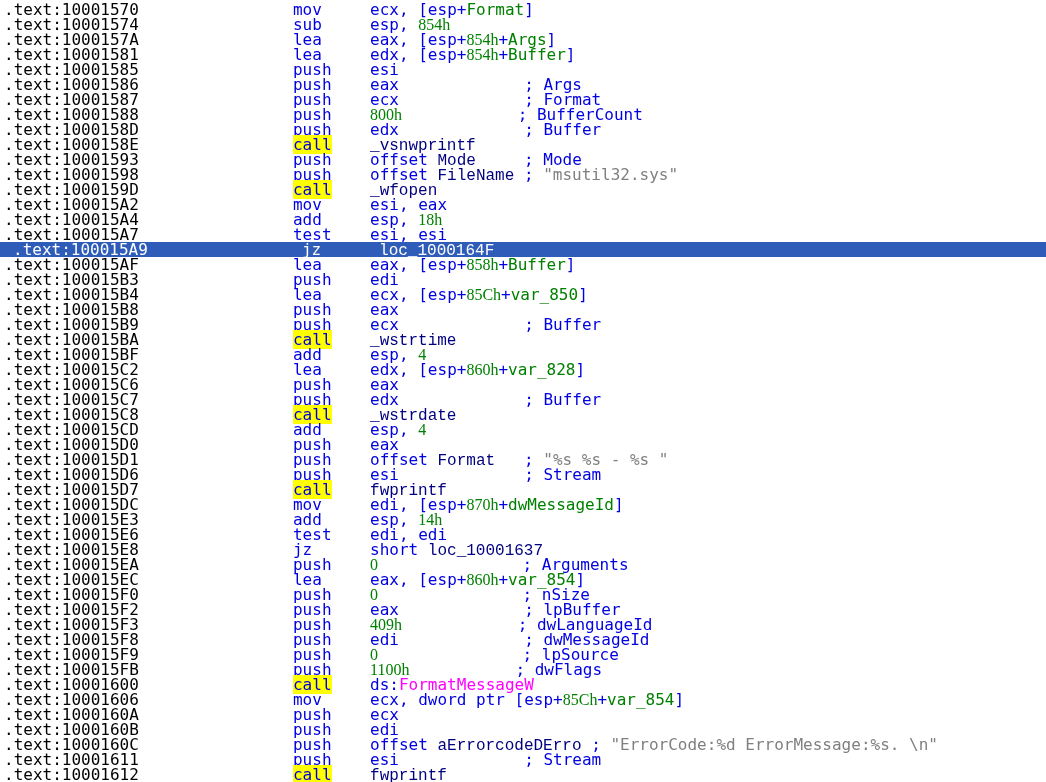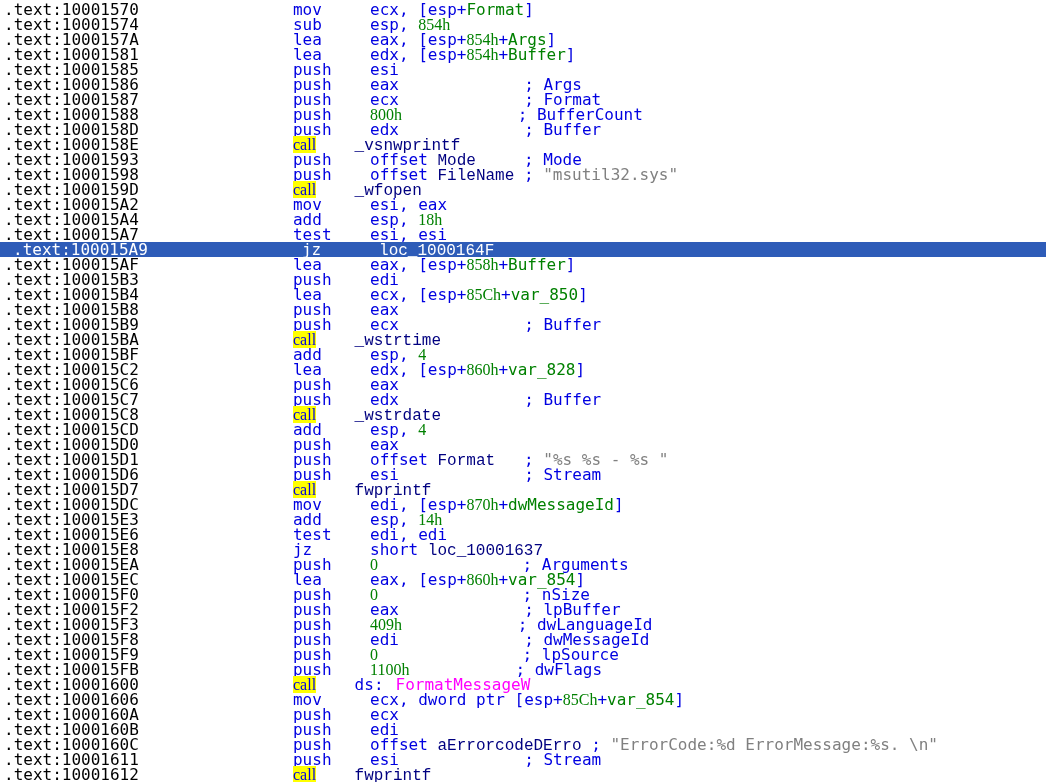--- a/index.html
+++ b/index.html
@@ -17,22 +17,22 @@
     padding-top: 2px;
   }
   .line { height: 15px; padding-left: 4px; }
   .line.selected { background: var(--selection_bg); padding-left: 13px; }
   .line.selected span { color: var(--selection_fg) !important; }
   .addr     { color: var(--address); }
   .tok-ins  { color: var(--instruction); }
   .tok-num  { color: var(--number); font-family: Liberation Serif, serif; }
   .tok-loc  { color: var(--local_name); }
   .tok-name { color: var(--global_name); font-family: Liberation Mono, monospace; }
-  .tok-imp  { color: var(--import_name); margin-left: 12px; }
+  .tok-imp  { color: var(--import_name); }
   .tok-cmt  { color: var(--comment); }
   .tok-str  { color: var(--string); }
   .mnem     { color: var(--instruction); }
-  .hl       { background: var(--word_highlight); font-family: Liberation Serif, serif; }
+  .hl       { background: var(--word_highlight); }
 </style>
 </head>
 <body>
 
 <div id="disasm"><div class="line"><span class="addr">.text:10001570</span><span>                </span><span class="mnem">mov</span><span>     </span><span class="tok-ins">ecx, [esp+</span><span class="tok-loc">Format</span><span class="tok-ins">]</span></div><div class="line"><span class="addr">.text:10001574</span><span>                </span><span class="mnem">sub</span><span>     </span><span class="tok-ins">esp, </span><span class="tok-num">854h</span></div><div class="line"><span class="addr">.text:1000157A</span><span>                </span><span class="mnem">lea</span><span>     </span><span class="tok-ins">eax, [esp+</span><span class="tok-num">854h</span><span class="tok-ins">+</span><span class="tok-loc">Args</span><span class="tok-ins">]</span></div><div class="line"><span class="addr">.text:10001581</span><span>                </span><span class="mnem">lea</span><span>     </span><span class="tok-ins">edx, [esp+</span><span class="tok-num">854h</span><span class="tok-ins">+</span><span class="tok-loc">Buffer</span><span class="tok-ins">]</span></div><div class="line"><span class="addr">.text:10001585</span><span>                </span><span class="mnem">push</span><span>    </span><span class="tok-ins">esi</span></div><div class="line"><span class="addr">.text:10001586</span><span>                </span><span class="mnem">push</span><span>    </span><span class="tok-ins">eax</span><span>             </span><span class="tok-cmt">; Args</span></div><div class="line"><span class="addr">.text:10001587</span><span>                </span><span class="mnem">push</span><span>    </span><span class="tok-ins">ecx</span><span>             </span><span class="tok-cmt">; Format</span></div><div class="line"><span class="addr">.text:10001588</span><span>                </span><span class="mnem">push</span><span>    </span><span class="tok-num">800h</span><span>            </span><span class="tok-cmt">; BufferCount</span></div><div class="line"><span class="addr">.text:1000158D</span><span>                </span><span class="mnem">push</span><span>    </span><span class="tok-ins">edx</span><span>             </span><span class="tok-cmt">; Buffer</span></div><div class="line"><span class="addr">.text:1000158E</span><span>                </span><span class="mnem hl">call</span><span>    </span><span class="tok-name">_vsnwprintf</span></div><div class="line"><span class="addr">.text:10001593</span><span>                </span><span class="mnem">push</span><span>    </span><span class="tok-ins">offset </span><span class="tok-name">Mode</span><span>     </span><span class="tok-cmt">; Mode</span></div><div class="line"><span class="addr">.text:10001598</span><span>                </span><span class="mnem">push</span><span>    </span><span class="tok-ins">offset </span><span class="tok-name">FileName</span><span> </span><span class="tok-cmt">; </span><span class="tok-str">"msutil32.sys"</span></div><div class="line"><span class="addr">.text:1000159D</span><span>                </span><span class="mnem hl">call</span><span>    </span><span class="tok-name">_wfopen</span></div><div class="line"><span class="addr">.text:100015A2</span><span>                </span><span class="mnem">mov</span><span>     </span><span class="tok-ins">esi, eax</span></div><div class="line"><span class="addr">.text:100015A4</span><span>                </span><span class="mnem">add</span><span>     </span><span class="tok-ins">esp, </span><span class="tok-num">18h</span></div><div class="line"><span class="addr">.text:100015A7</span><span>                </span><span class="mnem">test</span><span>    </span><span class="tok-ins">esi, esi</span></div><div class="line selected"><span class="addr">.text:100015A9</span><span>                </span><span class="mnem">jz</span><span>      </span><span class="tok-name">loc_1000164F</span></div><div class="line"><span class="addr">.text:100015AF</span><span>                </span><span class="mnem">lea</span><span>     </span><span class="tok-ins">eax, [esp+</span><span class="tok-num">858h</span><span class="tok-ins">+</span><span class="tok-loc">Buffer</span><span class="tok-ins">]</span></div><div class="line"><span class="addr">.text:100015B3</span><span>                </span><span class="mnem">push</span><span>    </span><span class="tok-ins">edi</span></div><div class="line"><span class="addr">.text:100015B4</span><span>                </span><span class="mnem">lea</span><span>     </span><span class="tok-ins">ecx, [esp+</span><span class="tok-num">85Ch</span><span class="tok-ins">+</span><span class="tok-loc">var_850</span><span class="tok-ins">]</span></div><div class="line"><span class="addr">.text:100015B8</span><span>                </span><span class="mnem">push</span><span>    </span><span class="tok-ins">eax</span></div><div class="line"><span class="addr">.text:100015B9</span><span>                </span><span class="mnem">push</span><span>    </span><span class="tok-ins">ecx</span><span>             </span><span class="tok-cmt">; Buffer</span></div><div class="line"><span class="addr">.text:100015BA</span><span>                </span><span class="mnem hl">call</span><span>    </span><span class="tok-name">_wstrtime</span></div><div class="line"><span class="addr">.text:100015BF</span><span>                </span><span class="mnem">add</span><span>     </span><span class="tok-ins">esp, </span><span class="tok-num">4</span></div><div class="line"><span class="addr">.text:100015C2</span><span>                </span><span class="mnem">lea</span><span>     </span><span class="tok-ins">edx, [esp+</span><span class="tok-num">860h</span><span class="tok-ins">+</span><span class="tok-loc">var_828</span><span class="tok-ins">]</span></div><div class="line"><span class="addr">.text:100015C6</span><span>                </span><span class="mnem">push</span><span>    </span><span class="tok-ins">eax</span></div><div class="line"><span class="addr">.text:100015C7</span><span>                </span><span class="mnem">push</span><span>    </span><span class="tok-ins">edx</span><span>             </span><span class="tok-cmt">; Buffer</span></div><div class="line"><span class="addr">.text:100015C8</span><span>                </span><span class="mnem hl">call</span><span>    </span><span class="tok-name">_wstrdate</span></div><div class="line"><span class="addr">.text:100015CD</span><span>                </span><span class="mnem">add</span><span>     </span><span class="tok-ins">esp, </span><span class="tok-num">4</span></div><div class="line"><span class="addr">.text:100015D0</span><span>                </span><span class="mnem">push</span><span>    </span><span class="tok-ins">eax</span></div><div class="line"><span class="addr">.text:100015D1</span><span>                </span><span class="mnem">push</span><span>    </span><span class="tok-ins">offset </span><span class="tok-name">Format</span><span>   </span><span class="tok-cmt">; </span><span class="tok-str">"%s %s - %s "</span></div><div class="line"><span class="addr">.text:100015D6</span><span>                </span><span class="mnem">push</span><span>    </span><span class="tok-ins">esi</span><span>             </span><span class="tok-cmt">; Stream</span></div><div class="line"><span class="addr">.text:100015D7</span><span>                </span><span class="mnem hl">call</span><span>    </span><span class="tok-name">fwprintf</span></div><div class="line"><span class="addr">.text:100015DC</span><span>                </span><span class="mnem">mov</span><span>     </span><span class="tok-ins">edi, [esp+</span><span class="tok-num">870h</span><span class="tok-ins">+</span><span class="tok-loc">dwMessageId</span><span class="tok-ins">]</span></div><div class="line"><span class="addr">.text:100015E3</span><span>                </span><span class="mnem">add</span><span>     </span><span class="tok-ins">esp, </span><span class="tok-num">14h</span></div><div class="line"><span class="addr">.text:100015E6</span><span>                </span><span class="mnem">test</span><span>    </span><span class="tok-ins">edi, edi</span></div><div class="line"><span class="addr">.text:100015E8</span><span>                </span><span class="mnem">jz</span><span>      </span><span class="tok-ins">short </span><span class="tok-name">loc_10001637</span></div><div class="line"><span class="addr">.text:100015EA</span><span>                </span><span class="mnem">push</span><span>    </span><span class="tok-num">0</span><span>               </span><span class="tok-cmt">; Arguments</span></div><div class="line"><span class="addr">.text:100015EC</span><span>                </span><span class="mnem">lea</span><span>     </span><span class="tok-ins">eax, [esp+</span><span class="tok-num">860h</span><span class="tok-ins">+</span><span class="tok-loc">var_854</span><span class="tok-ins">]</span></div><div class="line"><span class="addr">.text:100015F0</span><span>                </span><span class="mnem">push</span><span>    </span><span class="tok-num">0</span><span>               </span><span class="tok-cmt">; nSize</span></div><div class="line"><span class="addr">.text:100015F2</span><span>                </span><span class="mnem">push</span><span>    </span><span class="tok-ins">eax</span><span>             </span><span class="tok-cmt">; lpBuffer</span></div><div class="line"><span class="addr">.text:100015F3</span><span>                </span><span class="mnem">push</span><span>    </span><span class="tok-num">409h</span><span>            </span><span class="tok-cmt">; dwLanguageId</span></div><div class="line"><span class="addr">.text:100015F8</span><span>                </span><span class="mnem">push</span><span>    </span><span class="tok-ins">edi</span><span>             </span><span class="tok-cmt">; dwMessageId</span></div><div class="line"><span class="addr">.text:100015F9</span><span>                </span><span class="mnem">push</span><span>    </span><span class="tok-num">0</span><span>               </span><span class="tok-cmt">; lpSource</span></div><div class="line"><span class="addr">.text:100015FB</span><span>                </span><span class="mnem">push</span><span>    </span><span class="tok-num">1100h</span><span>           </span><span class="tok-cmt">; dwFlags</span></div><div class="line"><span class="addr">.text:10001600</span><span>                </span><span class="mnem hl">call</span><span>    </span><span class="tok-ins">ds:</span><span class="tok-imp">FormatMessageW</span></div><div class="line"><span class="addr">.text:10001606</span><span>                </span><span class="mnem">mov</span><span>     </span><span class="tok-ins">ecx, dword ptr [esp+</span><span class="tok-num">85Ch</span><span class="tok-ins">+</span><span class="tok-loc">var_854</span><span class="tok-ins">]</span></div><div class="line"><span class="addr">.text:1000160A</span><span>                </span><span class="mnem">push</span><span>    </span><span class="tok-ins">ecx</span></div><div class="line"><span class="addr">.text:1000160B</span><span>                </span><span class="mnem">push</span><span>    </span><span class="tok-ins">edi</span></div><div class="line"><span class="addr">.text:1000160C</span><span>                </span><span class="mnem">push</span><span>    </span><span class="tok-ins">offset </span><span class="tok-name">aErrorcodeDErro</span><span> </span><span class="tok-cmt">; </span><span class="tok-str">"ErrorCode:%d ErrorMessage:%s. \n"</span></div><div class="line"><span class="addr">.text:10001611</span><span>                </span><span class="mnem">push</span><span>    </span><span class="tok-ins">esi</span><span>             </span><span class="tok-cmt">; Stream</span></div><div class="line"><span class="addr">.text:10001612</span><span>                </span><span class="mnem hl">call</span><span>    </span><span class="tok-name">fwprintf</span></div></div>
 
 </body></html>

